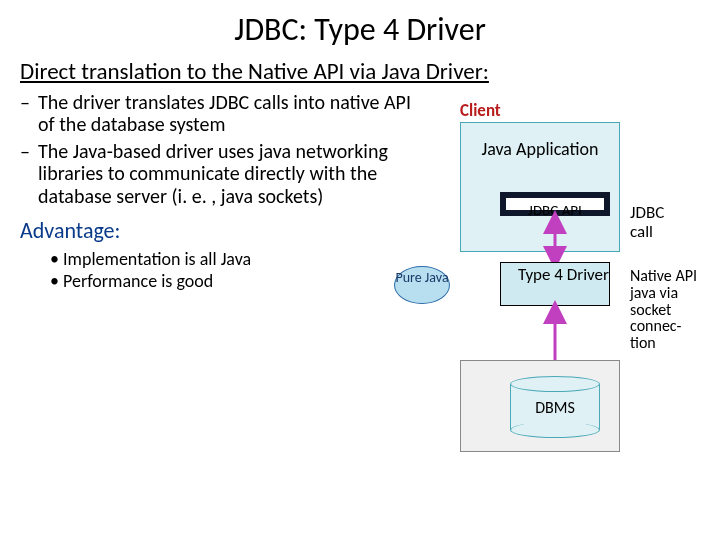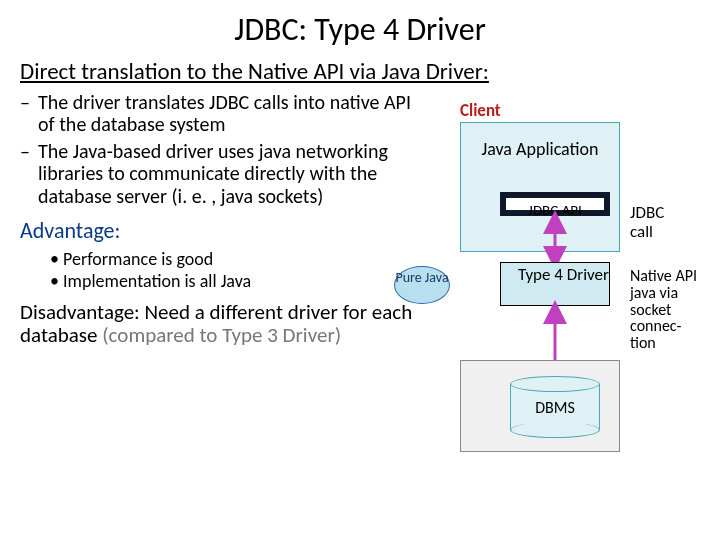--- a/index.html
+++ b/index.html
@@ -59,26 +59,23 @@
 <div class="subtitle">Direct translation to the Native API via Java Driver:</div>
 
 <div class="content">
   <div class="left-col">
     <ul class="bullets">
       <li>The driver translates JDBC calls into native API of the database system</li>
       <li>The Java-based driver uses java networking libraries to communicate directly with the database server (i. e. , java sockets)</li>
     </ul>
     <div class="adv-head">Advantage:</div>
     <ul class="sub-bullets">
+      <li>Implementation is all Java</li>
       <li>Performance is good</li>
-      <li>Implementation is all Java</li>
     </ul>
-  </div>
-  <div class="disadv">
-    <span>Disadvantage:  </span><span>Need a different driver for each database </span><span class="gray">(compared to Type 3 Driver)</span>
   </div>
 </div>
 
 <div class="diagram">
   <div class="client-label">Client</div>
   <div class="client-box"></div>
   <div class="javaapp">Java Application</div>
   <div class="jdbcapi">JDBC API</div>
 
   <svg class="arr arrow1" width="16" height="44">

